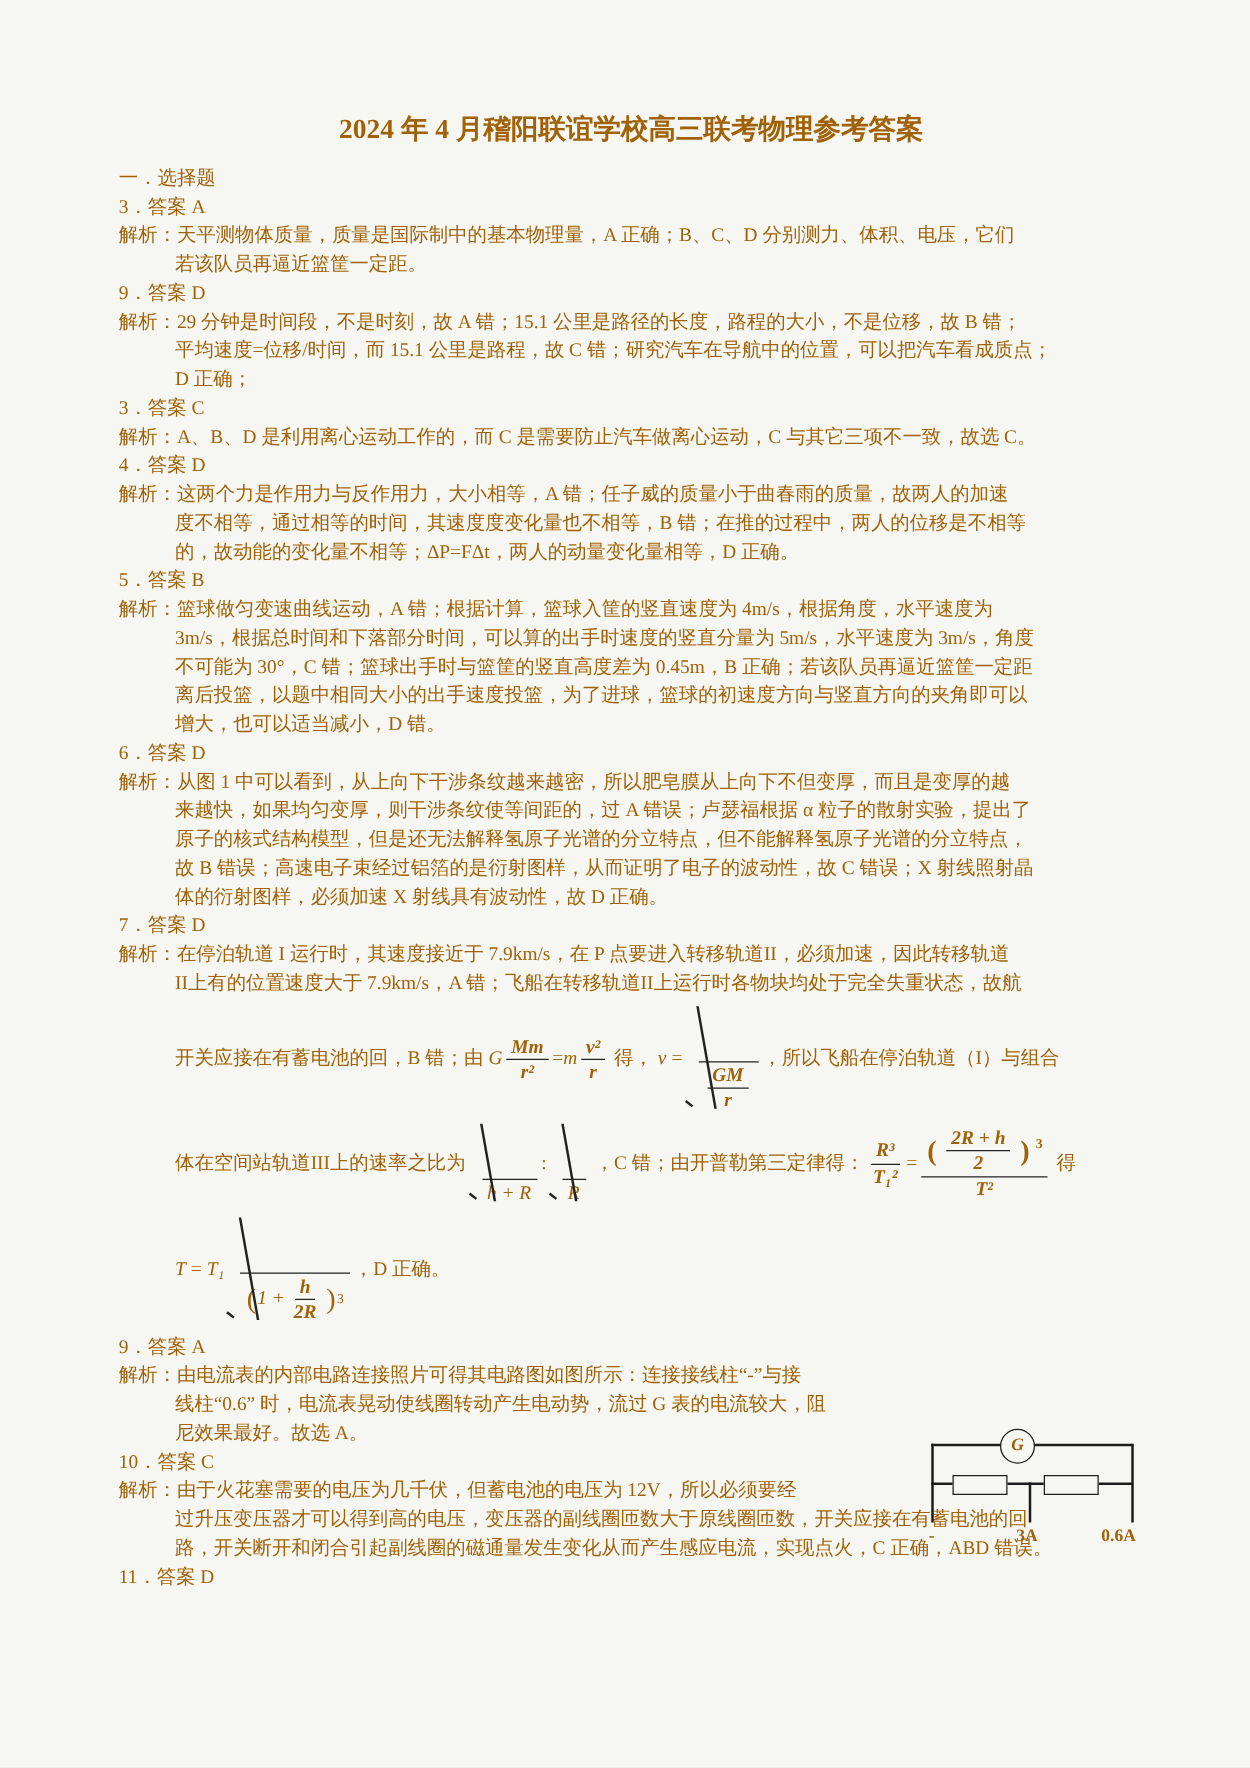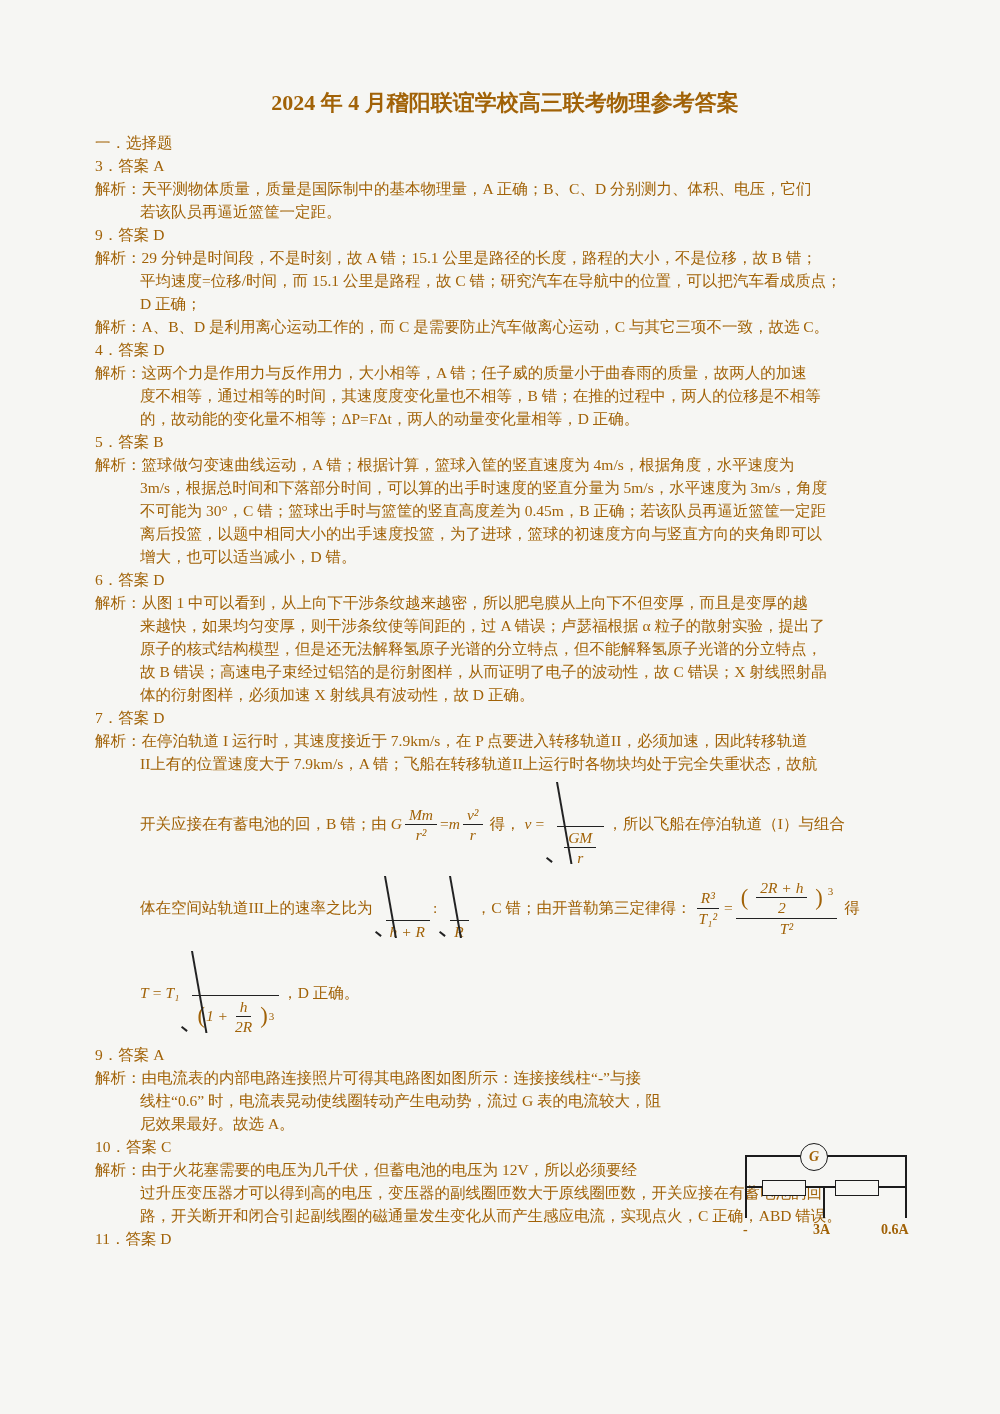--- a/index.html
+++ b/index.html
@@ -30,21 +30,21 @@
   .mathline{
     display:flex;align-items:center;white-space:nowrap;
     line-height:1.15;
   }
   .m1{margin:7px 0 6px 0;}
   .m2{margin:9px 0 9px 0;}
   .m3{margin:10px 0 8px 0;}
   .it{font-style:italic;font-family:"Liberation Serif",serif;}
   .frac{
     display:inline-flex;flex-direction:column;align-items:center;
-    vertical-align:middle;margin:0 3px;text-align:center;
+    vertical-align:middle;margin:0 3px;text-align:center;font-weight:bold;
   }
   .ftop{padding:0 4px 1px 4px;border-bottom:1.4px solid #222;line-height:1.12;}
   .fbot{padding:1px 4px 0 4px;line-height:1.12;text-align:right;}
   .sqrt{display:inline-flex;align-items:stretch;vertical-align:middle;margin:0 3px;}
   .rsign{width:10px;position:relative;flex:none;}
   .rsign::before{
     content:"";position:absolute;right:0px;top:0;bottom:3px;width:1.5px;
     background:#222;transform:skewX(10deg);transform-origin:top;
   }
   .rsign::after{
@@ -89,20 +89,21 @@
   </div>
 
   <div>
     <div class="ans">9．答案 D</div>
     <div class="line">解析：29 分钟是时间段，不是时刻，故 A 错；15.1 公里是路径的长度，路程的大小，不是位移，故 B 错；</div>
     <div class="line indent">平均速度=位移/时间，而 15.1 公里是路程，故 C 错；研究汽车在导航中的位置，可以把汽车看成质点；</div>
     <div class="line indent">D 正确；</div>
   </div>
 
   <div>
+    <div class="ans">3．答案 C</div>
     <div class="line">解析：A、B、D 是利用离心运动工作的，而 C 是需要防止汽车做离心运动，C 与其它三项不一致，故选 C。</div>
   </div>
 
   <div>
     <div class="ans">4．答案 D</div>
     <div class="line">解析：这两个力是作用力与反作用力，大小相等，A 错；任子威的质量小于曲春雨的质量，故两人的加速</div>
     <div class="line indent">度不相等，通过相等的时间，其速度度变化量也不相等，B 错；在推的过程中，两人的位移是不相等</div>
     <div class="line indent">的，故动能的变化量不相等；ΔP=FΔt，两人的动量变化量相等，D 正确。</div>
   </div>
 

